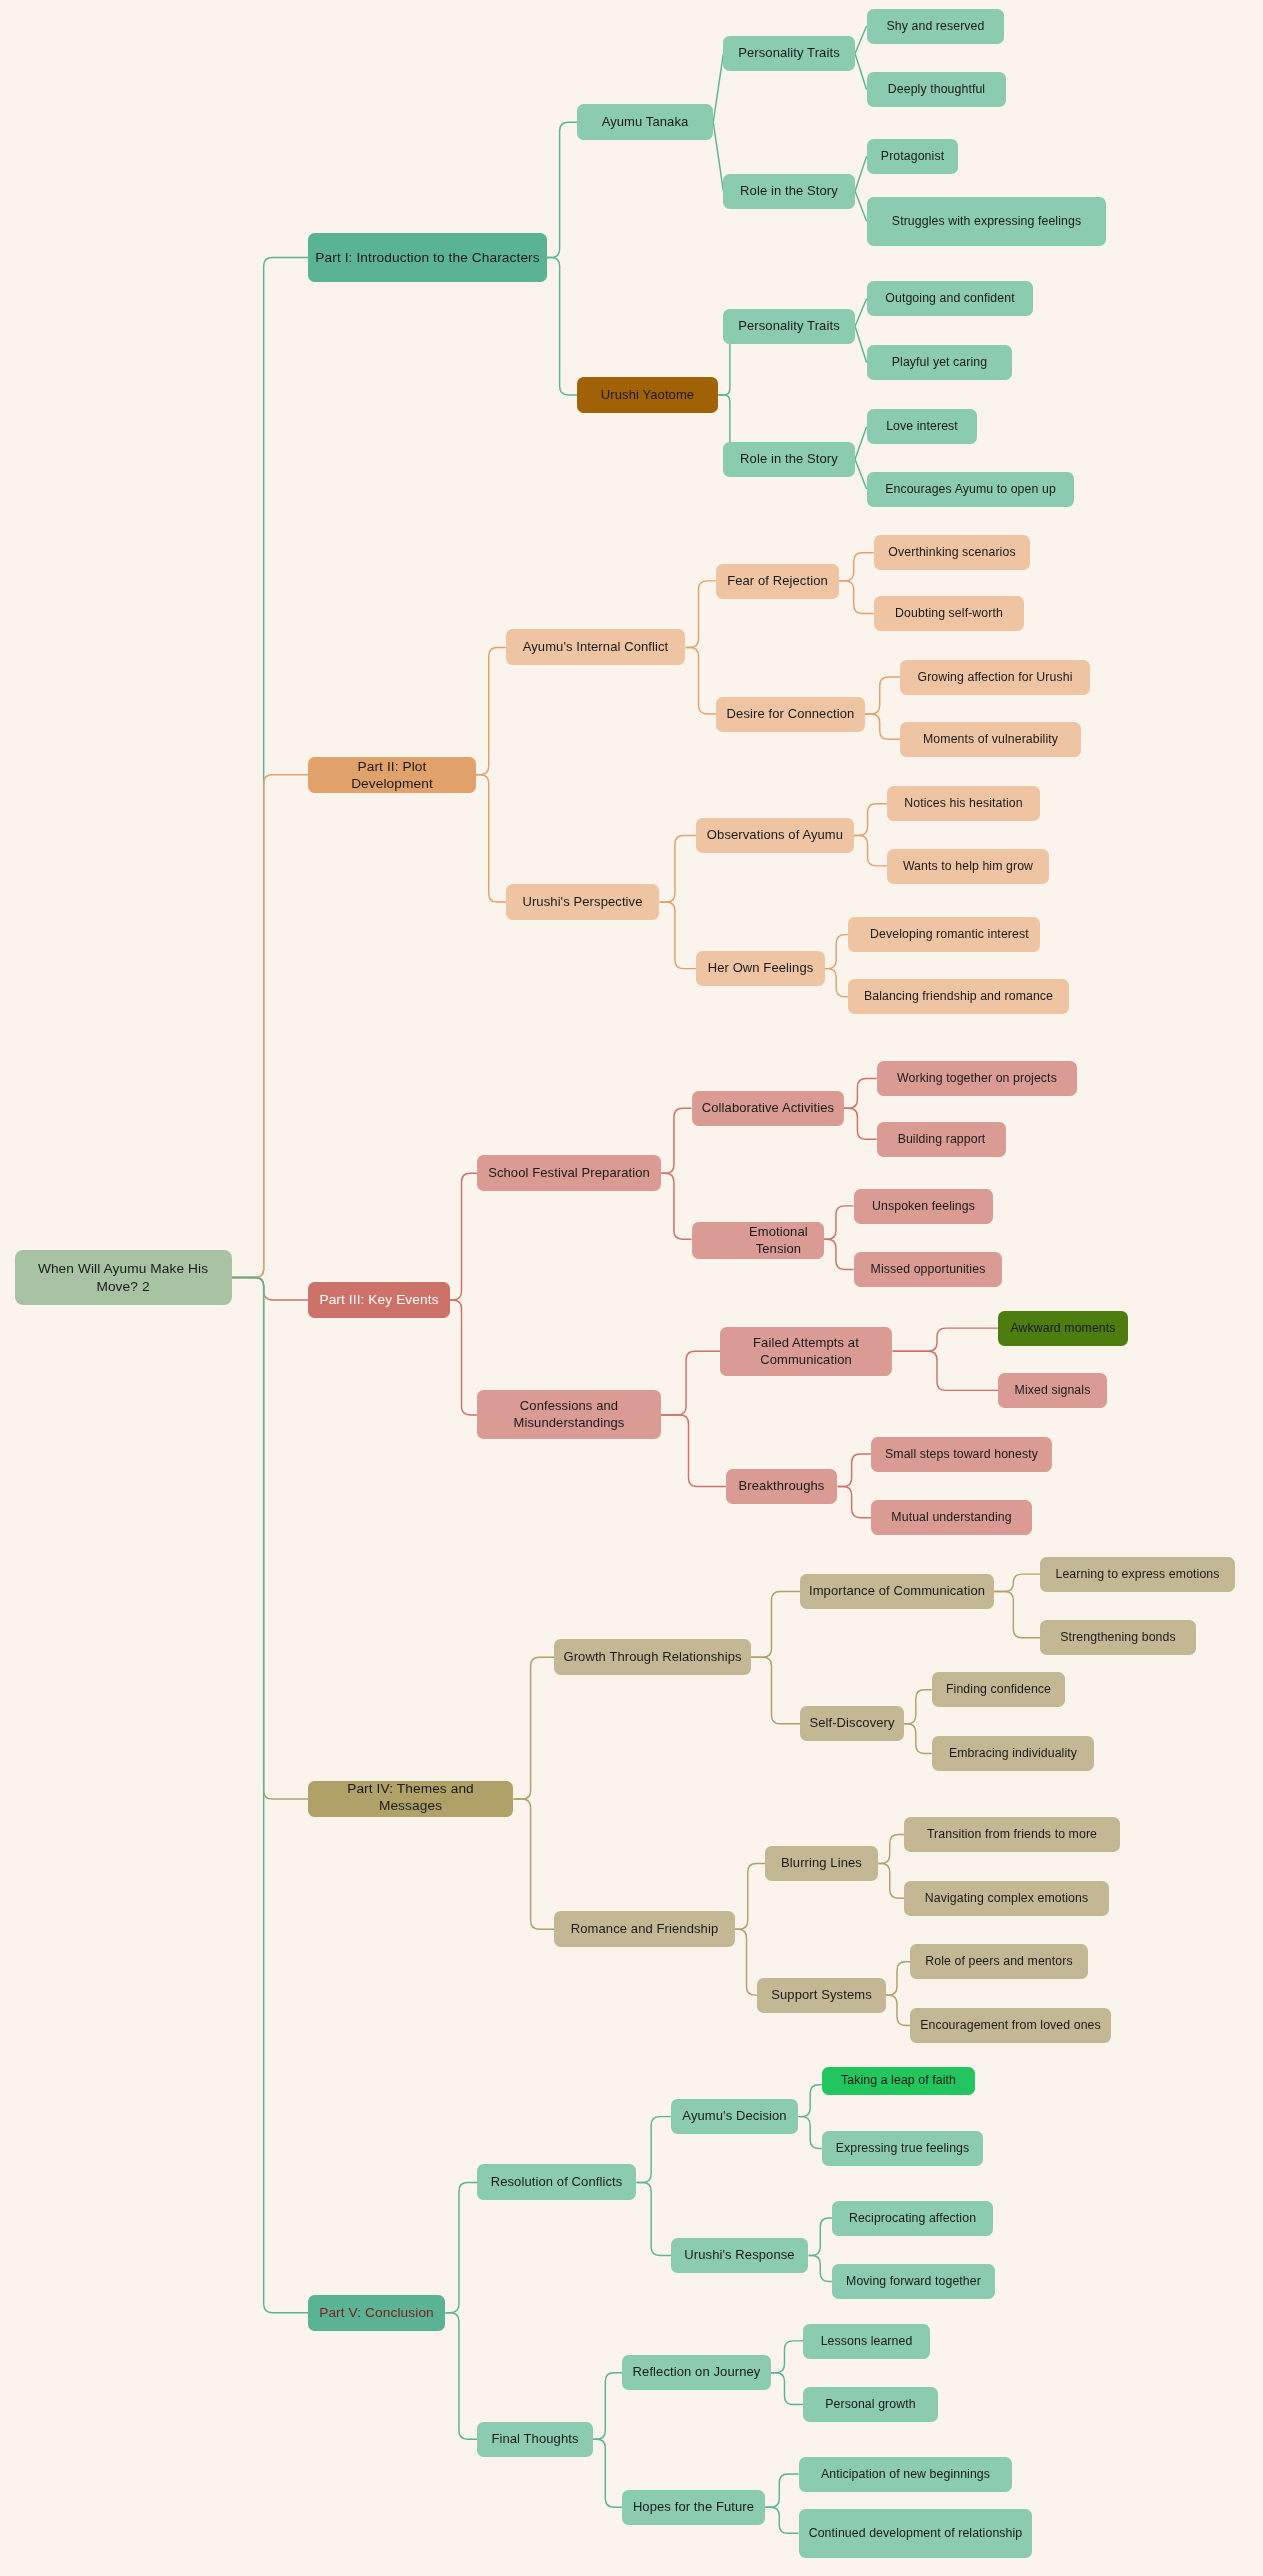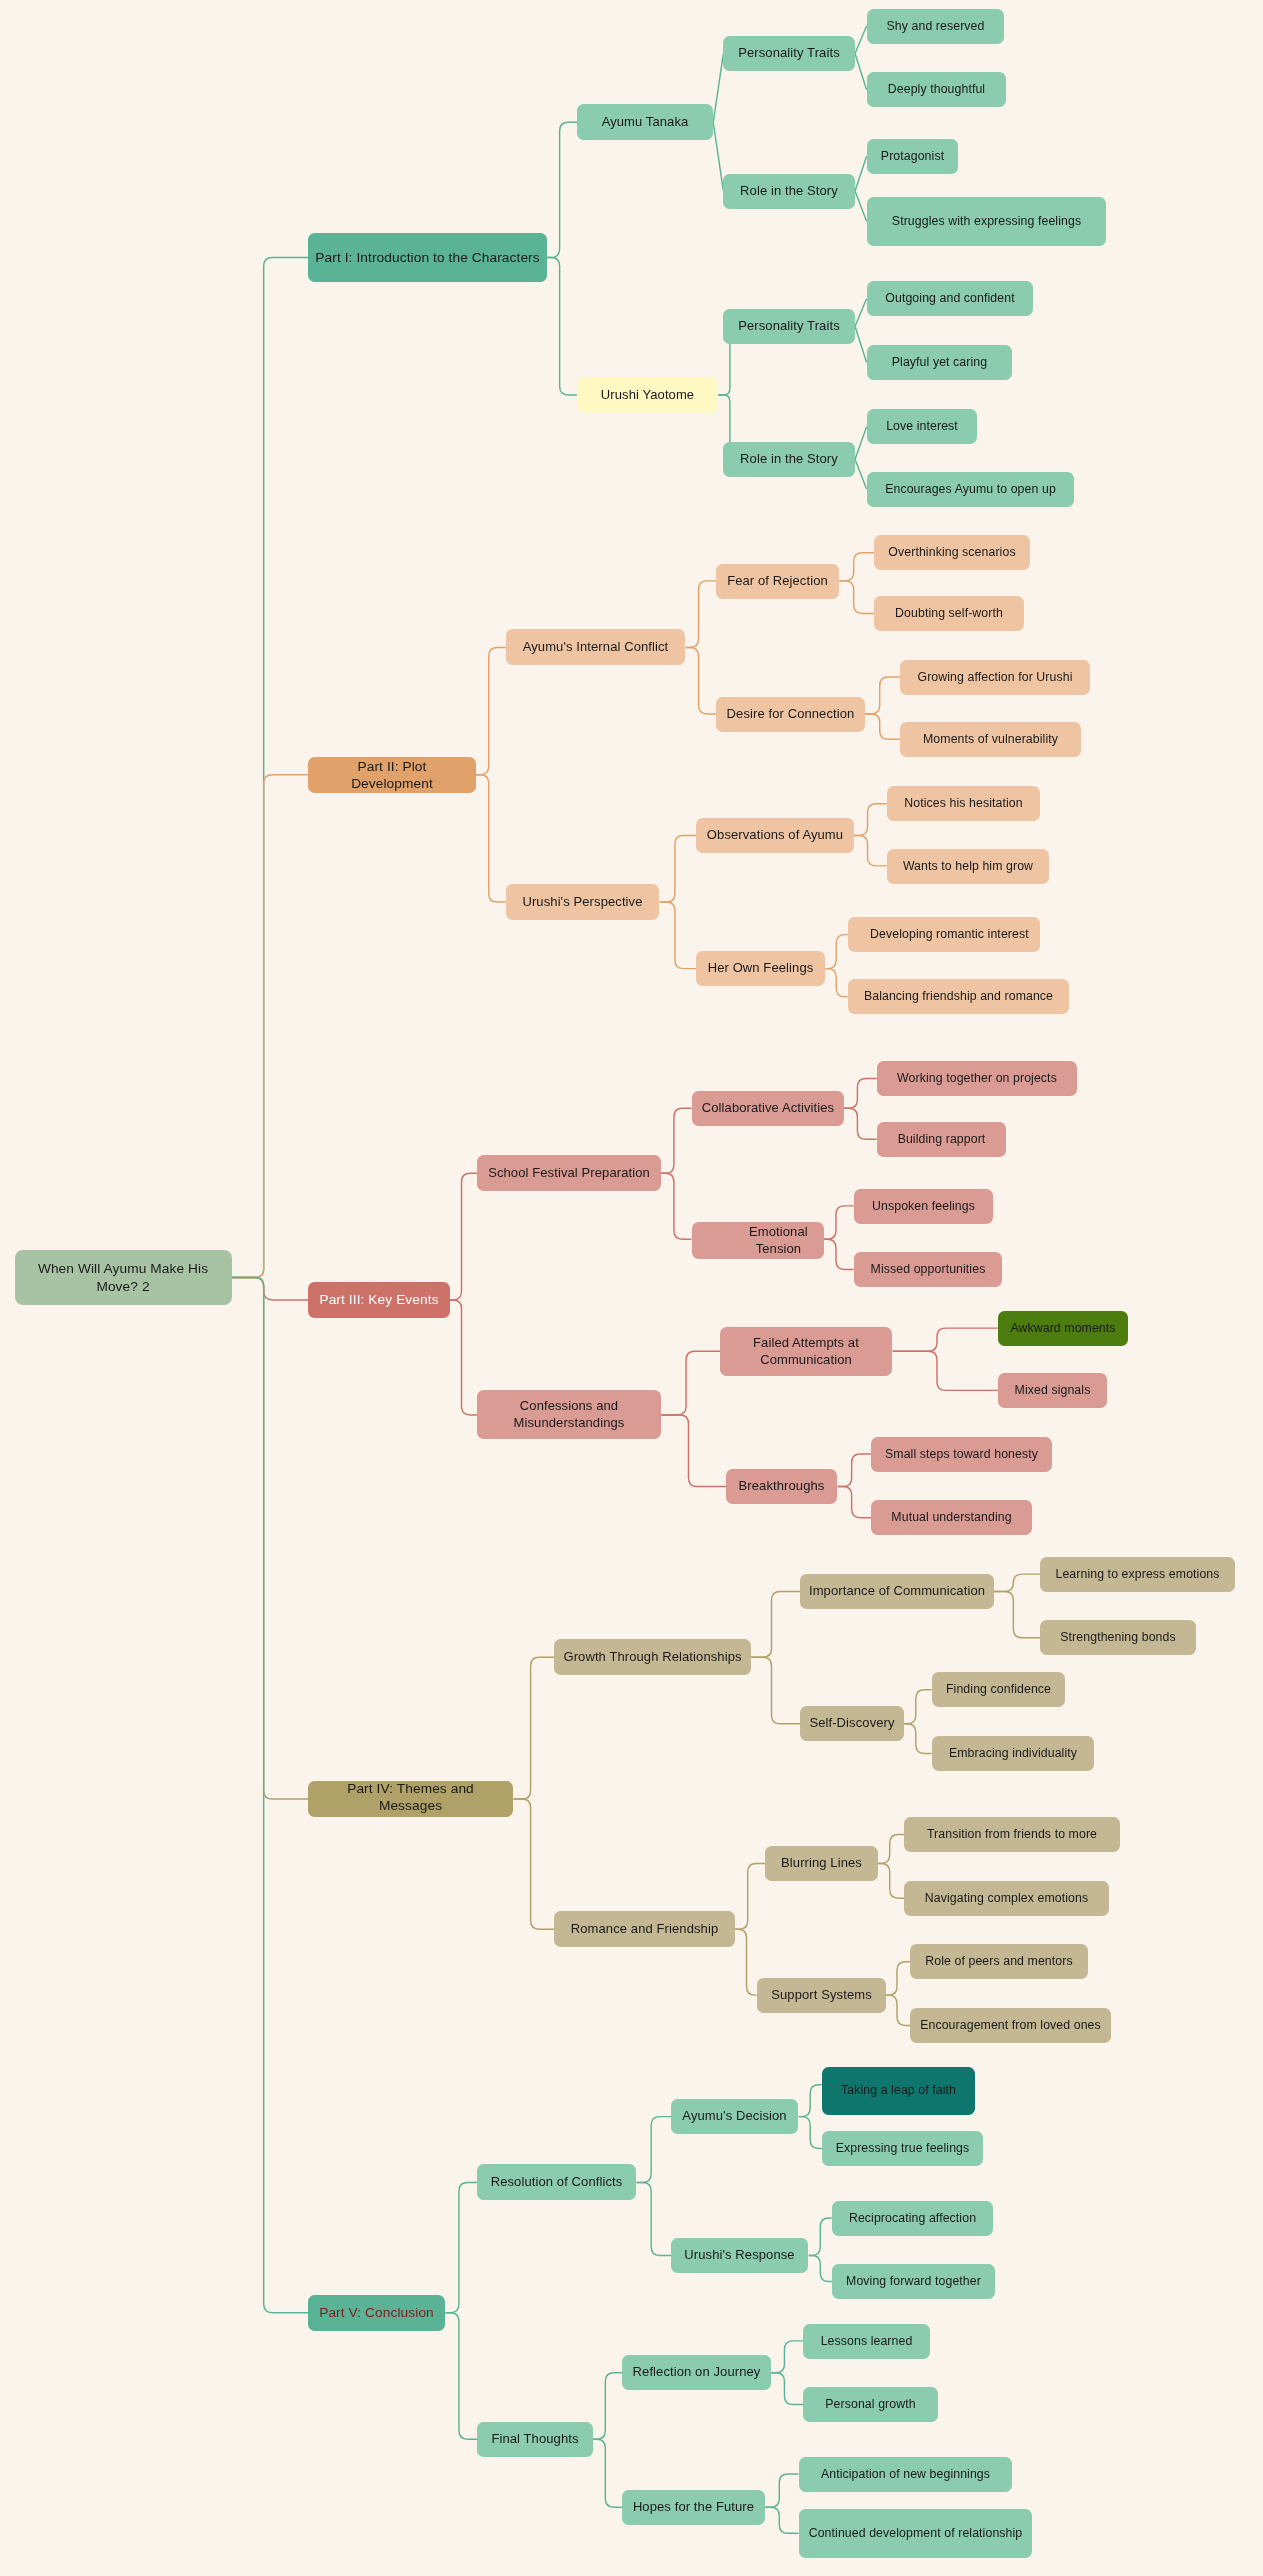--- a/index.html
+++ b/index.html
@@ -141,21 +141,21 @@
       </div>
       <div class="node lvl3" style="left: 867px; top: 409px; width: 110px; height: 35px; background: rgb(139, 203, 176);">
         <span>Love interest</span>
       </div>
       <div class="node lvl3" style="left: 867px; top: 472px; width: 207px; height: 35px; background: rgb(139, 203, 176);">
         <span>Encourages Ayumu to open up</span>
       </div>
       <div class="node lvl2" style="left: 723px; top: 442px; width: 132px; height: 35px; background: rgb(139, 203, 176);">
         <span>Role in the Story</span>
       </div>
-      <div class="node lvl2" style="left: 577px; top: 377px; width: 141px; height: 36px; background: #fef9c3;">
+      <div class="node lvl2" style="left: 577px; top: 377px; width: 141px; height: 36px; background: #a16207;">
         <span>Urushi Yaotome</span>
       </div>
       <div class="node lvl1" style="left: 308px; top: 233px; width: 239px; height: 49px; background: rgb(91, 179, 149); color: rgb(26, 26, 26);">
         <span>Part I: Introduction to the Characters</span>
       </div>
       <div class="node lvl3" style="left: 874px; top: 535px; width: 156px; height: 35px; background: rgb(238, 196, 162);">
         <span>Overthinking scenarios</span>
       </div>
       <div class="node lvl3" style="left: 874px; top: 596px; width: 150px; height: 35px; background: rgb(238, 196, 162);">
         <span>Doubting self-worth</span>
@@ -282,21 +282,21 @@
       </div>
       <div class="node lvl2" style="left: 757px; top: 1978px; width: 129px; height: 35px; background: rgb(196, 184, 148);">
         <span>Support Systems</span>
       </div>
       <div class="node lvl2" style="left: 554px; top: 1911px; width: 181px; height: 36px; background: rgb(196, 184, 148);">
         <span>Romance and Friendship</span>
       </div>
       <div class="node lvl1" style="left: 308px; top: 1781px; width: 205px; height: 36px; background: rgb(176, 161, 104); color: rgb(26, 26, 26); align-items: flex-end;">
         <span>Part IV: Themes and Messages</span>
       </div>
-      <div class="node lvl3" style="left: 822px; top: 2067px; width: 153px; height: 48px; background: #0f766e;">
+      <div class="node lvl3" style="left: 822px; top: 2067px; width: 153px; height: 28px; background: #22c55e;">
         <span>Taking a leap of faith</span>
       </div>
       <div class="node lvl3" style="left: 822px; top: 2131px; width: 161px; height: 35px; background: rgb(139, 203, 176);">
         <span>Expressing true feelings</span>
       </div>
       <div class="node lvl2" style="left: 671px; top: 2099px; width: 127px; height: 35px; background: rgb(139, 203, 176);">
         <span>Ayumu's Decision</span>
       </div>
       <div class="node lvl3" style="left: 832px; top: 2201px; width: 161px; height: 35px; background: rgb(139, 203, 176);">
         <span>Reciprocating affection</span>

